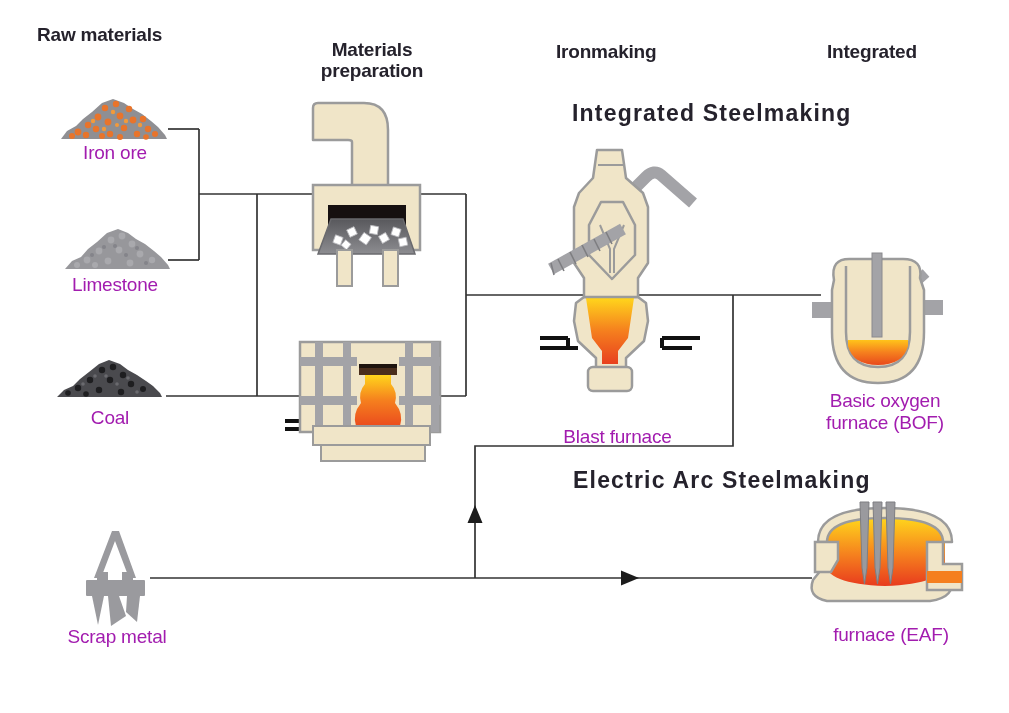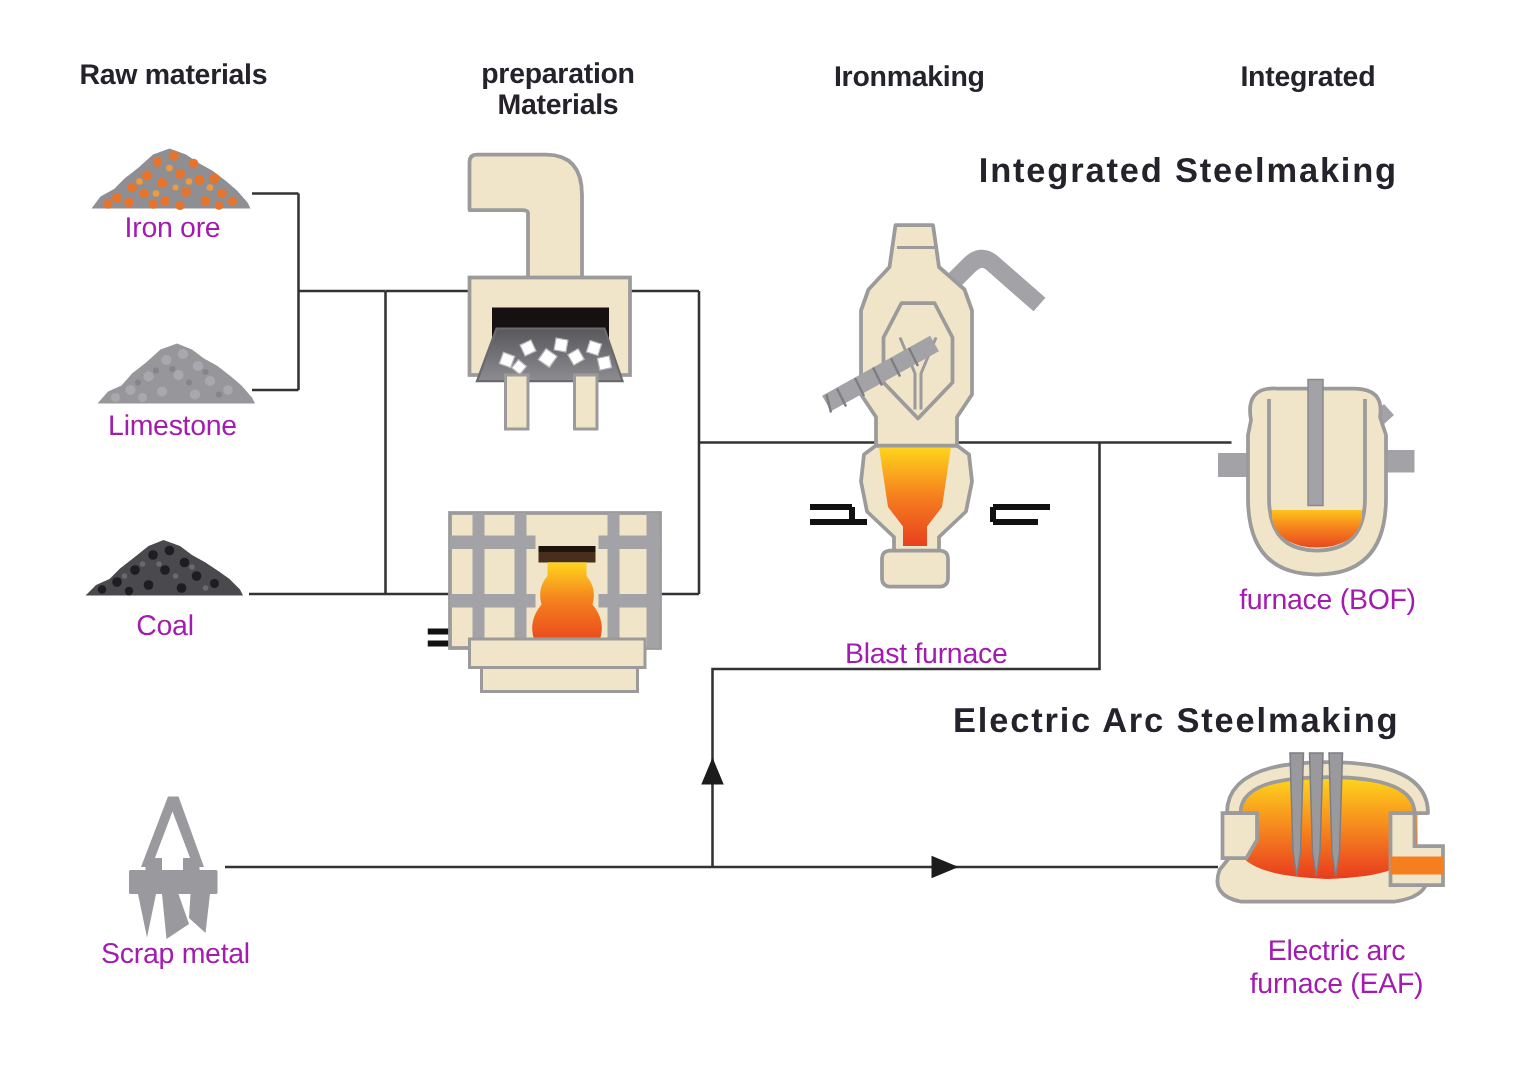--- a/index.html
+++ b/index.html
@@ -8,21 +8,21 @@
     font-family:"Liberation Sans",sans-serif;
   }
   .abs{position:absolute;}
   .col-header{
     font-size:19px;font-weight:bold;color:#25222c;letter-spacing:-0.2px;
     white-space:nowrap;line-height:21px;
   }
   .col-header.center{text-align:center;white-space:normal;}
   .section-title{
     font-size:23px;font-weight:bold;color:#25222c;letter-spacing:1.2px;
-    text-align:right;white-space:nowrap;
+    text-align:left;white-space:nowrap;
   }
   .node-label{
     font-size:19px;font-weight:normal;color:#a21caf;text-align:center;
     line-height:22px;letter-spacing:-0.2px;
   }
   svg{display:block;}
 </style>
 </head>
 <body>
 
@@ -46,25 +46,25 @@
       <path d="M733,295 V446 H475 V578"></path>
 
       <path d="M150,578 H812"></path>
     </g>
     <g fill="#1c1c1c" stroke="none">
       <polygon points="467.5,523 482.5,523 475,505"></polygon>
       <polygon points="621,570.5 621,585.5 639,578"></polygon>
     </g>
   </svg>
 
-  <div class="abs col-header" style="left:37px;top:40px;margin-left:16px;">Raw materials</div>
+  <div class="abs col-header" style="left:37px;top:24px;">Raw materials</div>
 
   <div class="abs col-header center" style="left:298px;top:39px;width:148px;">
+    <div>Materials</div>
     <div>preparation</div>
-    <div>Materials</div>
   </div>
 
   <div class="abs col-header" style="left:556px;top:41px;">Ironmaking</div>
 
   <div class="abs col-header" style="left:827px;top:41px;">Integrated</div>
 
   <div class="abs section-title" style="left:572px;top:100px;width:360px;">Integrated Steelmaking</div>
 
   <div class="abs section-title" style="left:573px;top:467px;width:360px;">Electric Arc Steelmaking</div>
 
@@ -293,20 +293,21 @@
 
     <path d="M24,30 Q20,8 41,9 L93,9 Q113,9 110,28 L114,40 L114,82 Q114,133 68,133 Q22,133 22,82 L22,40 Z" fill="#f0e5c8" stroke="#9b9b9b" stroke-width="2.5" stroke-linejoin="round"></path>
 
     <path d="M36,16 L36,82 Q36,117 68,117 Q100,117 100,82 L100,16" fill="#f0e5c8" stroke="#9b9b9b" stroke-width="2.5"></path>
 
     <path d="M38,90 L98,90 L98,96 Q93,115 68,115 Q43,115 38,96 Z" fill="url(#bofPool)"></path>
 
     <rect x="62" y="3" width="10" height="84" fill="#a3a3a7" stroke="#8a8a8e" stroke-width="1"></rect>
   </svg>
   <div class="abs node-label" style="left:815px;top:390px;width:140px;">
+    <div>Basic oxygen</div>
     <div>furnace (BOF)</div>
   </div>
 
   <svg class="abs" style="left:805px;top:500px;" width="160" height="116" viewBox="0 0 160 116">
     <defs>
       <linearGradient id="eafMelt" x1="0" y1="0" x2="0" y2="1">
         <stop offset="0" stop-color="#ffd51c"></stop>
           <stop offset="0.55" stop-color="#f57f1e"></stop>
           <stop offset="1" stop-color="#e83b1e"></stop>
       </linearGradient>
@@ -323,17 +324,16 @@
     <path d="M122,42 L138,42 138,64 157,64 157,90 122,90 Z" fill="#f0e5c8" stroke="#9b9b9b" stroke-width="2.5"></path>
     <rect x="122" y="71" width="35" height="12" fill="#f57f1e"></rect>
 
     <g fill="#9a9a9e" stroke="#7e7e82" stroke-width="1">
       <path d="M55,2 L64,2 62,68 59.5,84 57,68 Z"></path>
       <path d="M68,2 L77,2 75,68 72.5,84 70,68 Z"></path>
       <path d="M81,2 L90,2 88,68 85.5,84 83,68 Z"></path>
     </g>
   </svg>
   <div class="abs node-label" style="left:821px;top:624px;width:140px;">
-    <div>Electric arc</div>
     <div>furnace (EAF)</div>
   </div>
 
 </div>
 
 </body></html>

